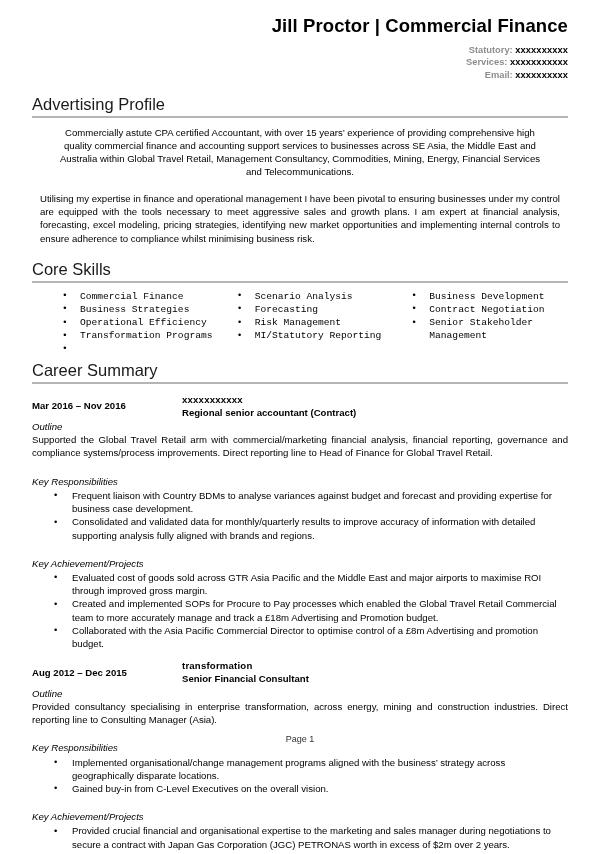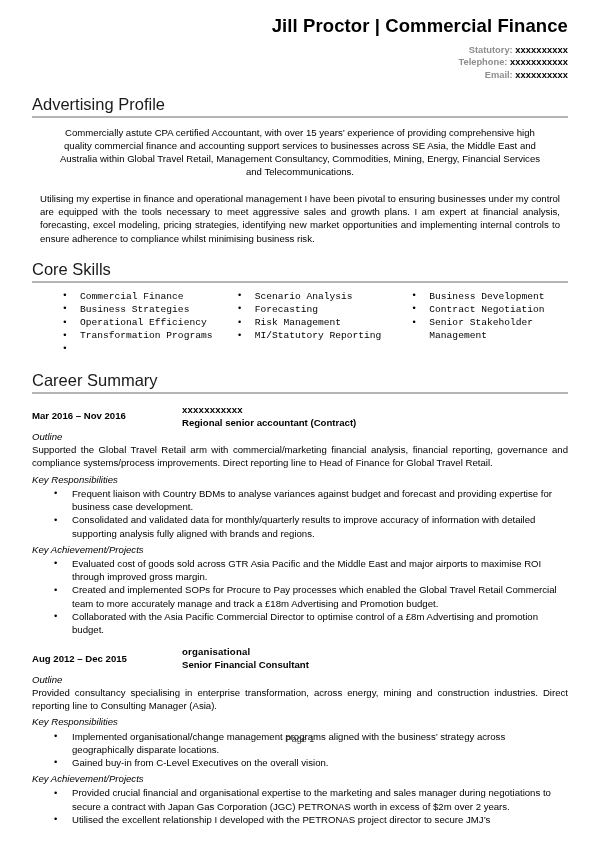--- a/index.html
+++ b/index.html
@@ -53,21 +53,21 @@
     font-size: 16.5px;
     font-weight: normal;
     color: #1a1a1a;
     margin: 0;
     padding: 0 0 1px 0;
     line-height: 1.2;
     border-bottom: 2px solid #b5b5b5;
   }
   .sec-profile { margin-top: 14px; }
   .sec-skills  { margin-top: 15px; }
-  .sec-career  { margin-top: 15px; }
+  .sec-career  { margin-top: 5px; }
 
   
   p.para {
     font-size: 9.6px;
     line-height: 13.3px;
     margin: 8px;
     color: #000;
   }
   p.para-center {
     text-align: center;
@@ -138,21 +138,21 @@
     font-size: 9.6px;
     font-weight: bold;
     line-height: 13.2px;
   }
   .sub-label {
     font-size: 9.6px;
     font-style: italic;
     line-height: 13.2px;
     margin-top: 1px;
   }
-  .sub-label.spaced { margin-top: 3px; }
+  .sub-label.spaced { margin-top: 15px; }
   p.outline-text {
     font-size: 9.6px;
     line-height: 13.3px;
     text-align: justify;
     margin: 0;
   }
   ul.job-bullets {
     list-style: none;
     margin: 1px 0 0 0;
     padding: 0;
@@ -190,21 +190,21 @@
 <div class="page">
 
   <div class="doc-header">
     <div class="doc-title">Jill Proctor | Commercial Finance</div>
     <div class="contact-block">
       <div class="contact-line">
         <span>Statutory:</span>
         <span class="contact-value">xxxxxxxxxx</span>
       </div>
       <div class="contact-line">
-        <span>Telephone:</span>
+        <span>Services:</span>
         <span class="contact-value">xxxxxxxxxxx</span>
       </div>
       <div class="contact-line">
         <span>Email:</span>
         <span class="contact-value">xxxxxxxxxx</span>
       </div>
     </div>
   </div>
 
   <h2 class="section-heading sec-profile">Advertising Profile</h2>
@@ -263,21 +263,21 @@
       <li>Evaluated cost of goods sold across GTR Asia Pacific and the Middle East and major airports to maximise ROI through improved gross margin.</li>
       <li>Created and implemented SOPs for Procure to Pay processes which enabled the Global Travel Retail Commercial team to more accurately manage and track a £18m Advertising and Promotion budget.</li>
       <li>Collaborated with the Asia Pacific Commercial Director to optimise control of a £8m Advertising and promotion budget.</li>
     </ul>
   </div>
 
   <div class="job">
     <div class="job-head">
       <div class="job-dates">Aug 2012 – Dec 2015</div>
       <div class="job-meta">
-        <div class="job-company">organisational</div>
+        <div class="job-company">transformation</div>
         <div class="job-role">Senior Financial Consultant</div>
       </div>
     </div>
     <div class="sub-label">Outline</div>
     <p class="outline-text">Provided consultancy specialising in enterprise transformation, across energy, mining and construction industries. Direct reporting line to Consulting Manager (Asia).</p>
 
     <div class="sub-label spaced">Key Responsibilities</div>
     <ul class="job-bullets">
       <li>Implemented organisational/change management programs aligned with the business’ strategy across geographically disparate locations.</li>
       <li>Gained buy-in from C-Level Executives on the overall vision.</li>

